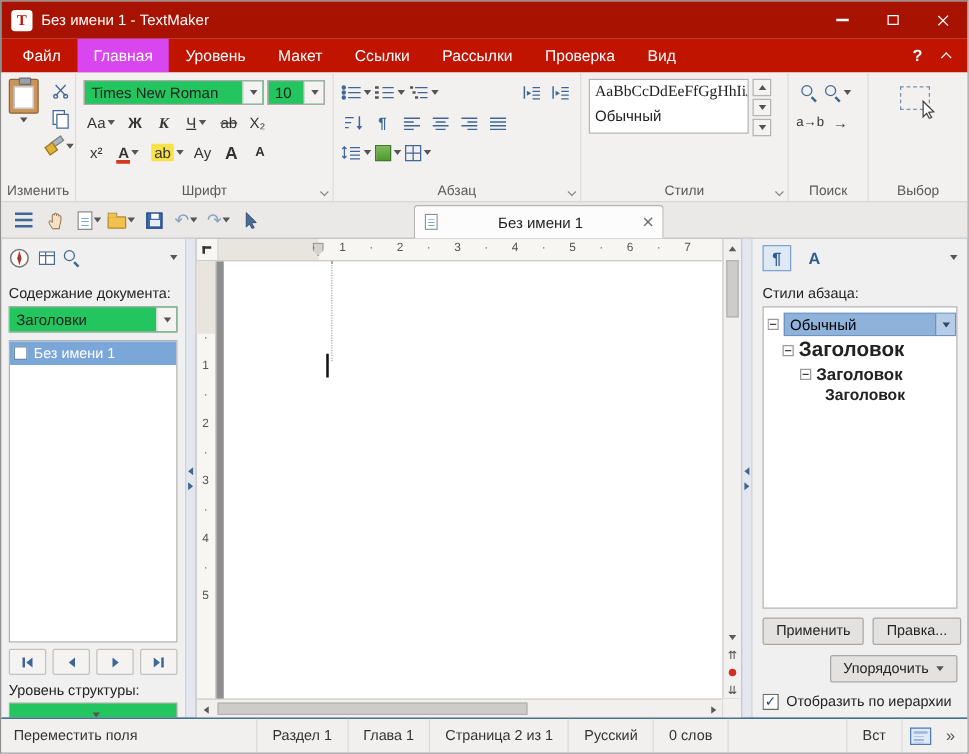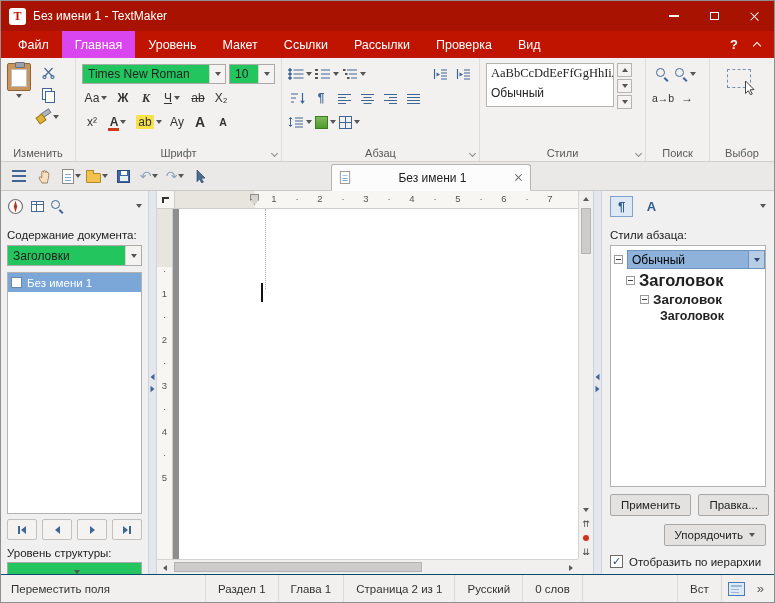--- a/index.html
+++ b/index.html
@@ -215,21 +215,21 @@
     <span class="mtab">Проверка</span>
     <span class="mtab">Вид</span>
     <span class="mright">
       <span class="mhelp">?</span>
       <span class="chevup"></span>
     </span>
   </div>
 
   <div class="ribbon">
 
-    <div class="grp" style="width:75px">
+    <div class="grp" style="width:60px">
       <div style="display:flex;gap:6px">
         <div style="display:flex;flex-direction:column;align-items:center;gap:3px">
           <div class="clipico"></div>
           <span class="dd"></span>
         </div>
         <div style="display:flex;flex-direction:column;gap:2px">
           <div class="rbtn">
             <svg width="13" height="12">
                 <g stroke="#3f6795" fill="none" stroke-width="1.1">
                   <path d="M2.5 1l8 8.5M10.5 1l-8 8.5"></path>

